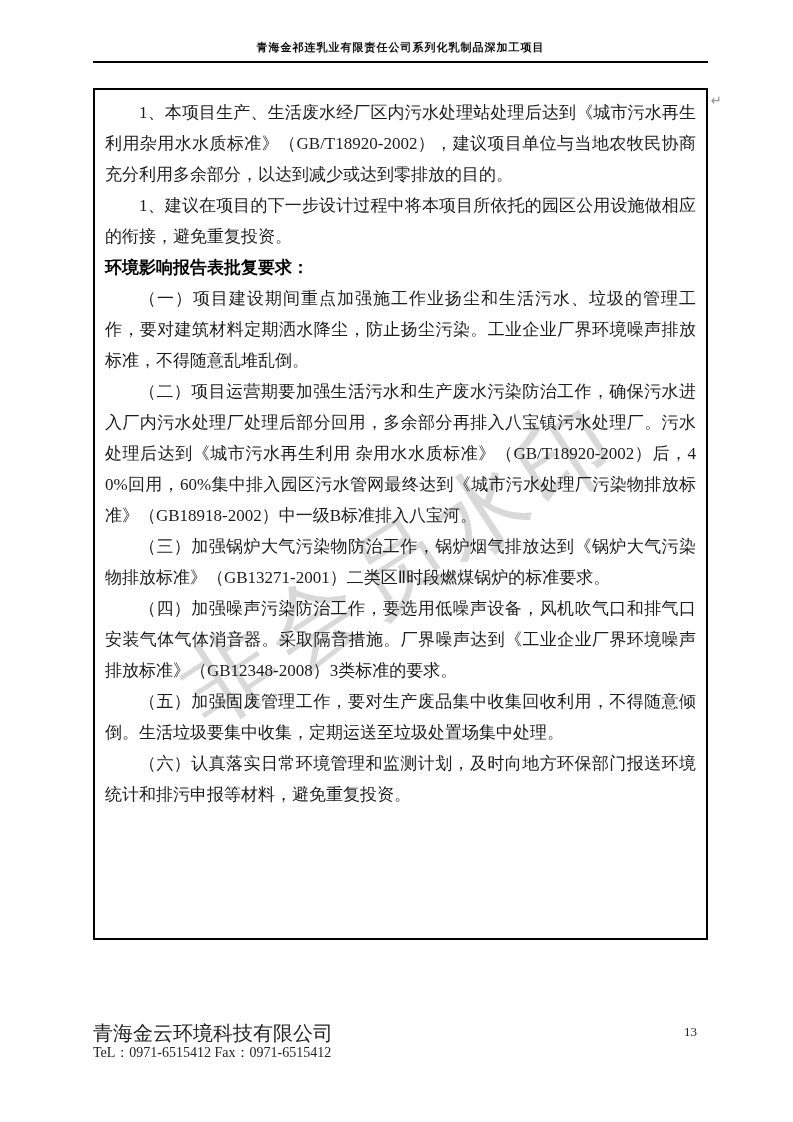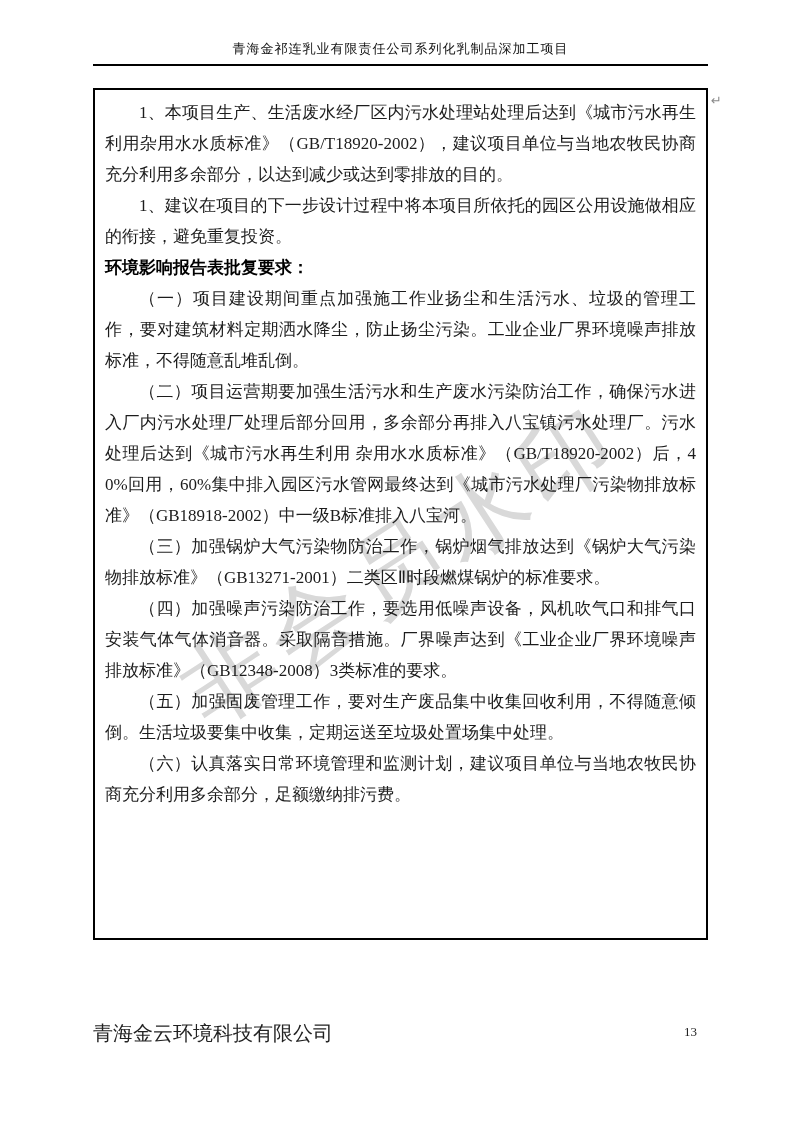--- a/index.html
+++ b/index.html
@@ -17,22 +17,22 @@
   .doc-header {
     position: absolute;
     left: 93px;
     top: 40px;
     width: 615px;
     border-bottom: 2px solid #000;
     padding-bottom: 6px;
   }
   .doc-title {
     text-align: center;
-    font-size: 13px;
-    font-weight: 400;
+    font-size: 11px;
+    font-weight: 700;
     letter-spacing: 1px;
     color: #111;
     font-family: "Liberation Serif", "DejaVu Serif", serif;
   }
   
   .para-mark {
     position: absolute;
     left: 711px;
     top: 93px;
     font-size: 13px;
@@ -125,23 +125,24 @@
 
     <div class="doc-text">
       <p>1、本项目生产、生活废水经厂区内污水处理站处理后达到《城市污水再生利用杂用水水质标准》（GB/T18920-2002），建议项目单位与当地农牧民协商充分利用多余部分，以达到减少或达到零排放的目的。</p>
       <p>1、建议在项目的下一步设计过程中将本项目所依托的园区公用设施做相应的衔接，避免重复投资。</p>
       <p class="heading">环境影响报告表批复要求：</p>
       <p>（一）项目建设期间重点加强施工作业扬尘和生活污水、垃圾的管理工作，要对建筑材料定期洒水降尘，防止扬尘污染。工业企业厂界环境噪声排放标准，不得随意乱堆乱倒。</p>
       <p>（二）项目运营期要加强生活污水和生产废水污染防治工作，确保污水进入厂内污水处理厂处理后部分回用，多余部分再排入八宝镇污水处理厂。污水处理后达到《城市污水再生利用 杂用水水质标准》（GB/T18920-2002）后，40%回用，60%集中排入园区污水管网最终达到《城市污水处理厂污染物排放标准》（GB18918-2002）中一级B标准排入八宝河。</p>
       <p>（三）加强锅炉大气污染物防治工作，锅炉烟气排放达到《锅炉大气污染物排放标准》（GB13271-2001）二类区Ⅱ时段燃煤锅炉的标准要求。</p>
       <p>（四）加强噪声污染防治工作，要选用低噪声设备，风机吹气口和排气口安装气体气体消音器。采取隔音措施。厂界噪声达到《工业企业厂界环境噪声排放标准》（GB12348-2008）3类标准的要求。</p>
       <p>（五）加强固废管理工作，要对生产废品集中收集回收利用，不得随意倾倒。生活垃圾要集中收集，定期运送至垃圾处置场集中处理。</p>
-      <p>（六）认真落实日常环境管理和监测计划，建议项目单位与当地农牧民协商充分利用多余部分，足额缴纳排污费。</p>
+      <p>（六）认真落实日常环境管理和监测计划，及时向地方环保部门报送环境统计和排污申报等材料，避免重复投资。</p>
     </div>
   </div>
 
   <div class="footer">
     <div class="company">青海金云环境科技有限公司</div>
+    <div class="contact">TeL：0971-6515412 Fax：0971-6515412</div>
   </div>
 
   <div class="page-number">13</div>
 
 </div>
 
 </body></html>

